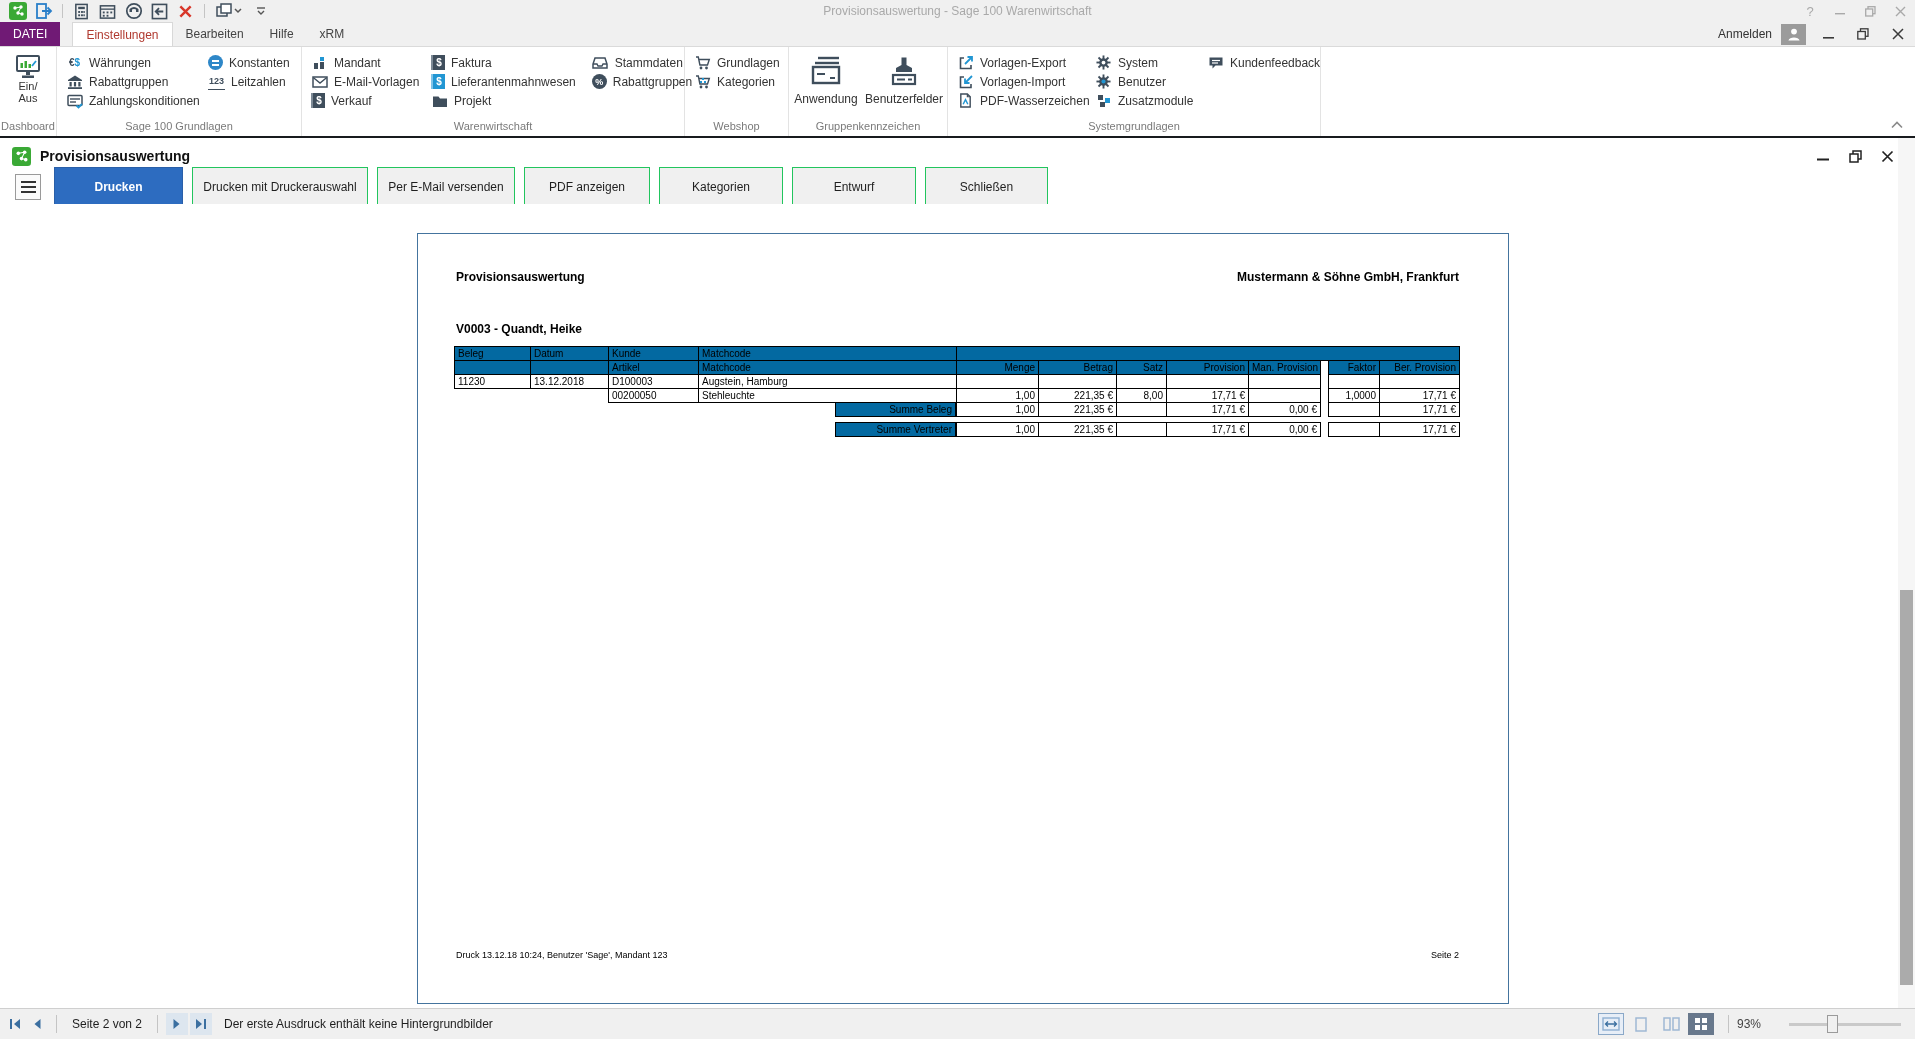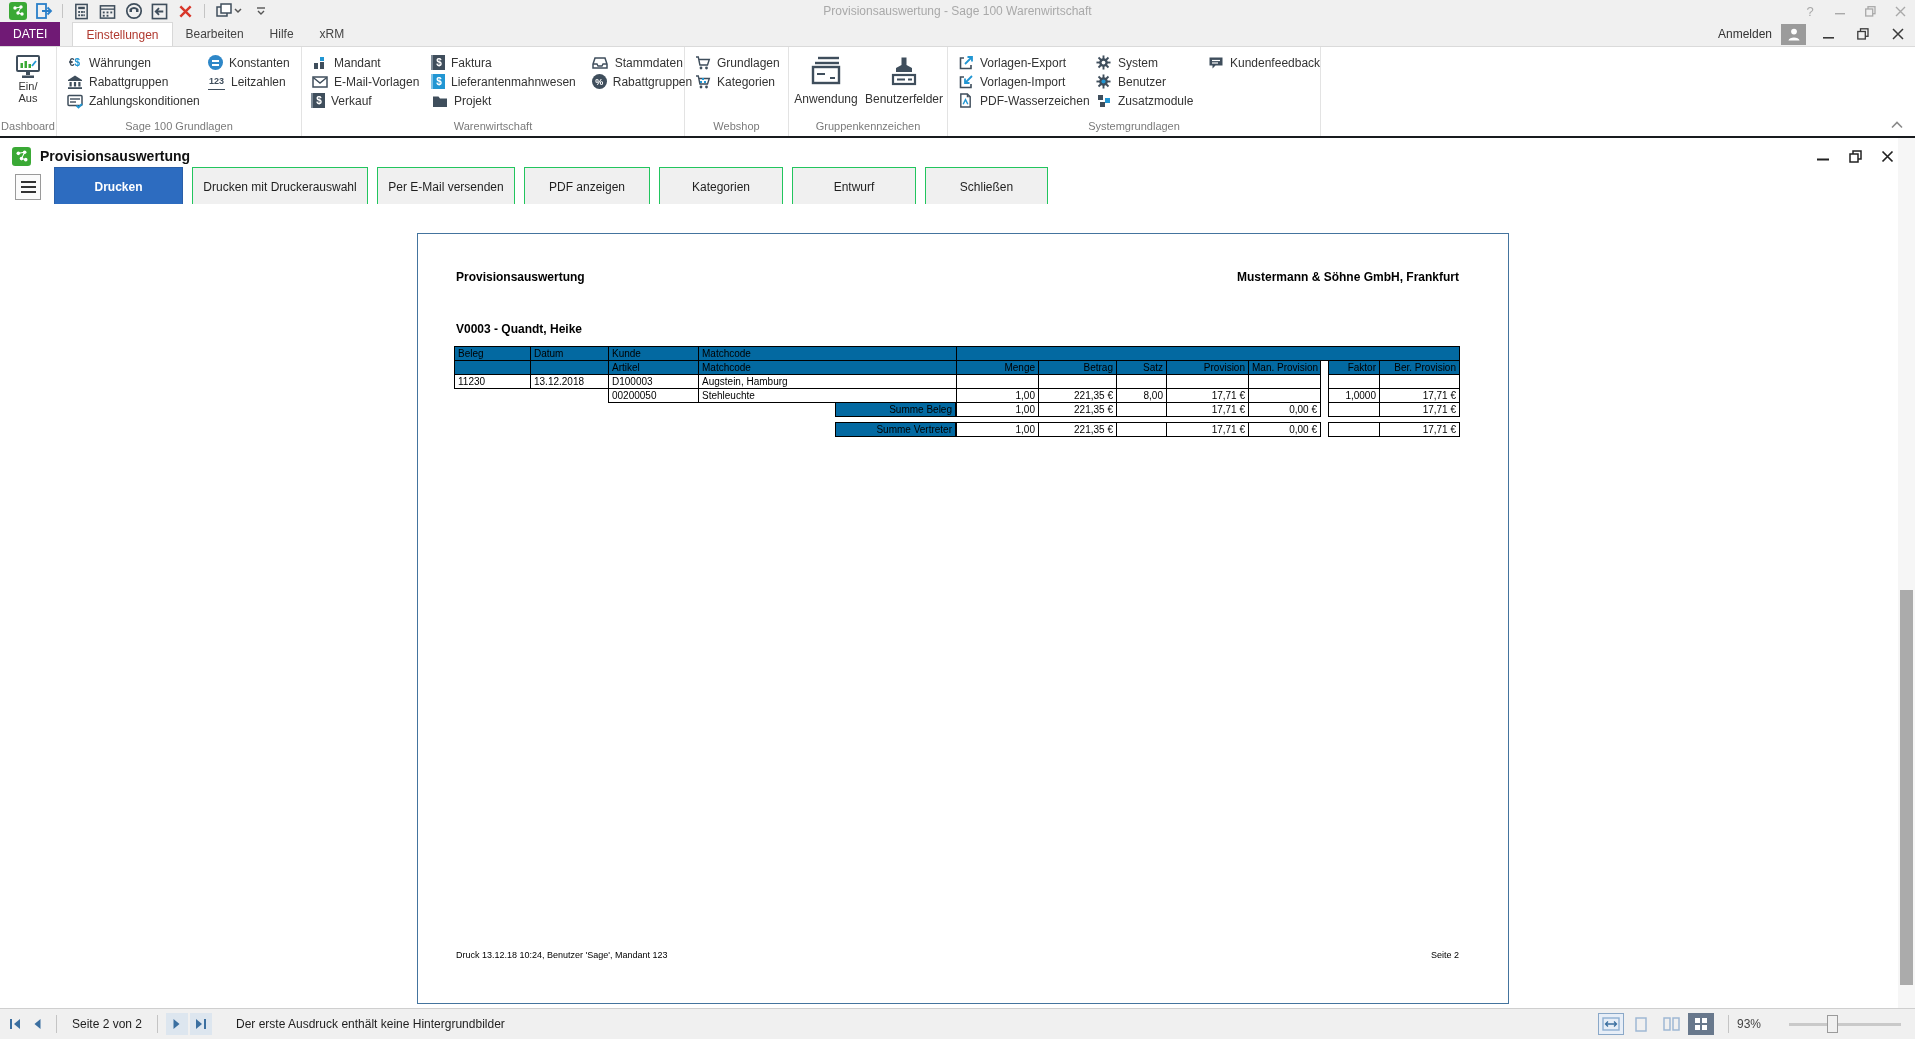--- a/index.html
+++ b/index.html
@@ -684,21 +684,21 @@
     <svg width="14" height="14" viewBox="0 0 14 14" fill="#3b6fa0">
         <path d="M3.5 2l6 5-6 5z"></path>
       </svg>
   </span>
   <span class="navbtn bg" style="margin-left:2px">
     <svg width="14" height="14" viewBox="0 0 14 14" fill="#3b6fa0">
         <path d="M2 2l6 5-6 5z"></path>
         <rect x="10" y="2" width="2" height="10"></rect>
       </svg>
   </span>
-  <span style="margin-left:24px">Der erste Ausdruck enthält keine Hintergrundbilder</span>
+  <span style="margin-left:12px">Der erste Ausdruck enthält keine Hintergrundbilder</span>
 
   <div id="sb-right">
     <span class="viewicon sel-outline">
       <svg width="18" height="14" viewBox="0 0 18 14">
           <rect x="1" y="1" width="16" height="12" fill="none" stroke="#8fb0d2" stroke-width="1.4"></rect>
           <path d="M4 7h10M6 4.5L3.5 7 6 9.5M12 4.5L14.5 7 12 9.5" fill="none" stroke="#3b6fa0" stroke-width="1.3"></path>
         </svg>
     </span>
     <span class="viewicon">
       <svg width="12" height="15" viewBox="0 0 12 15">

